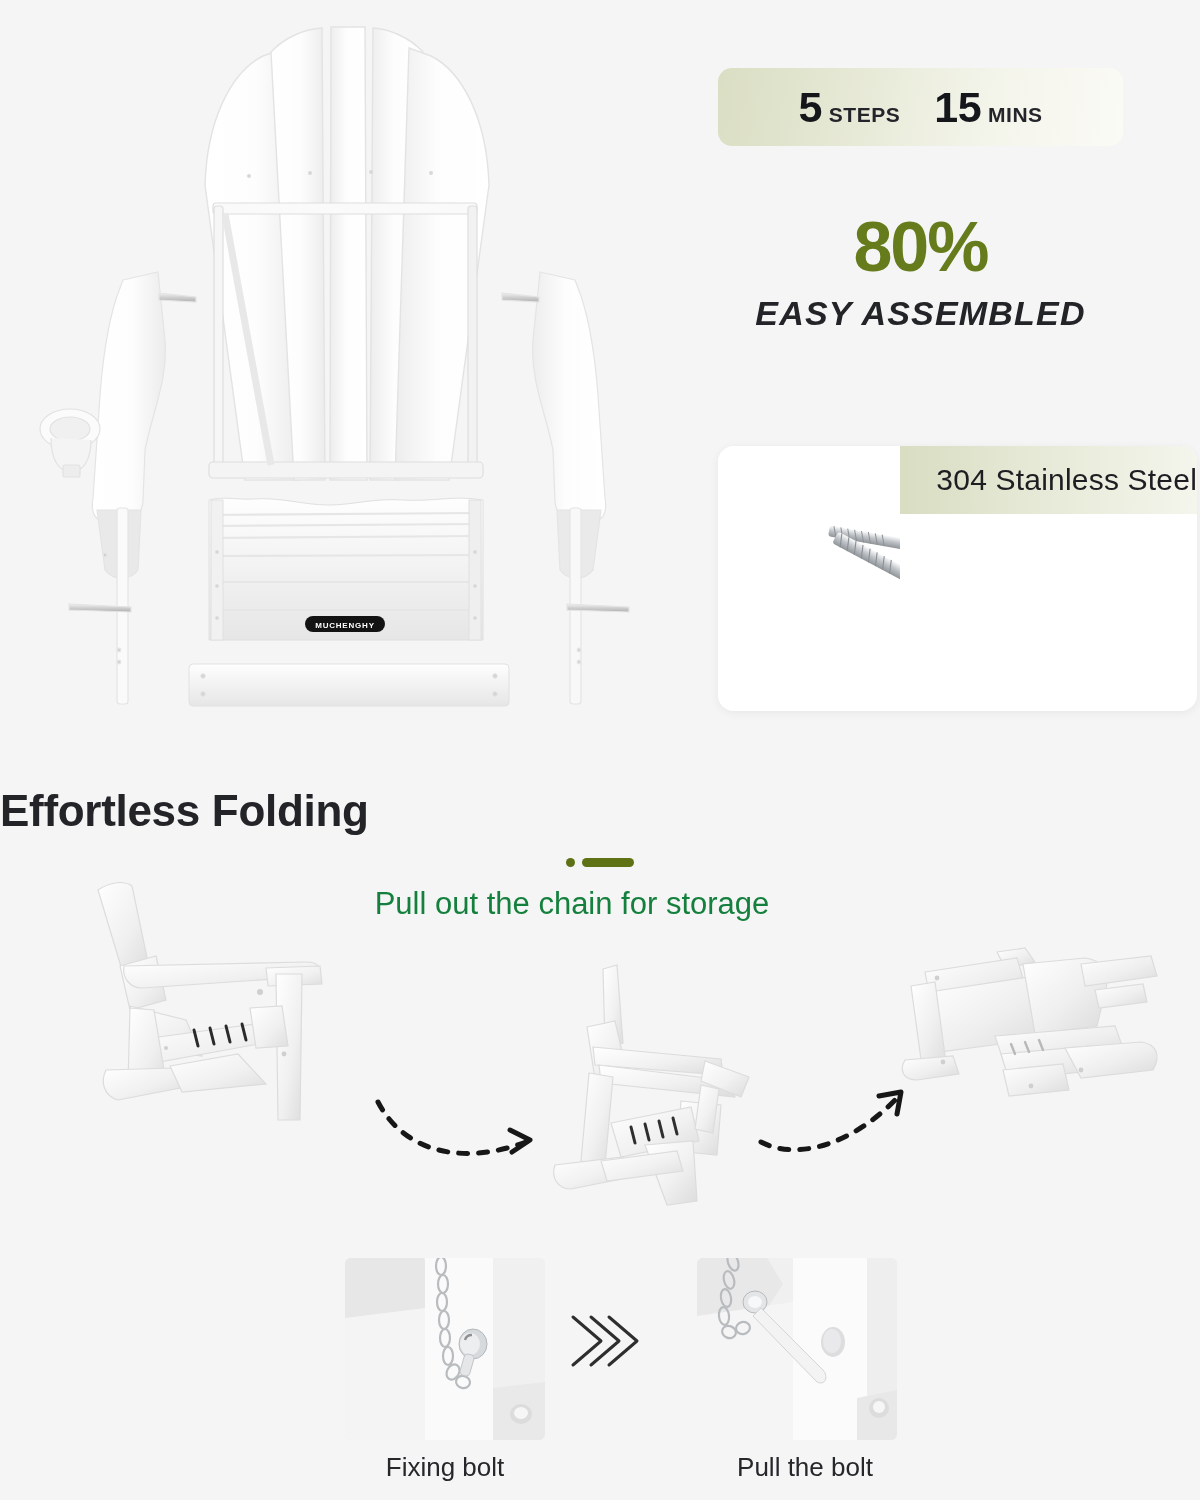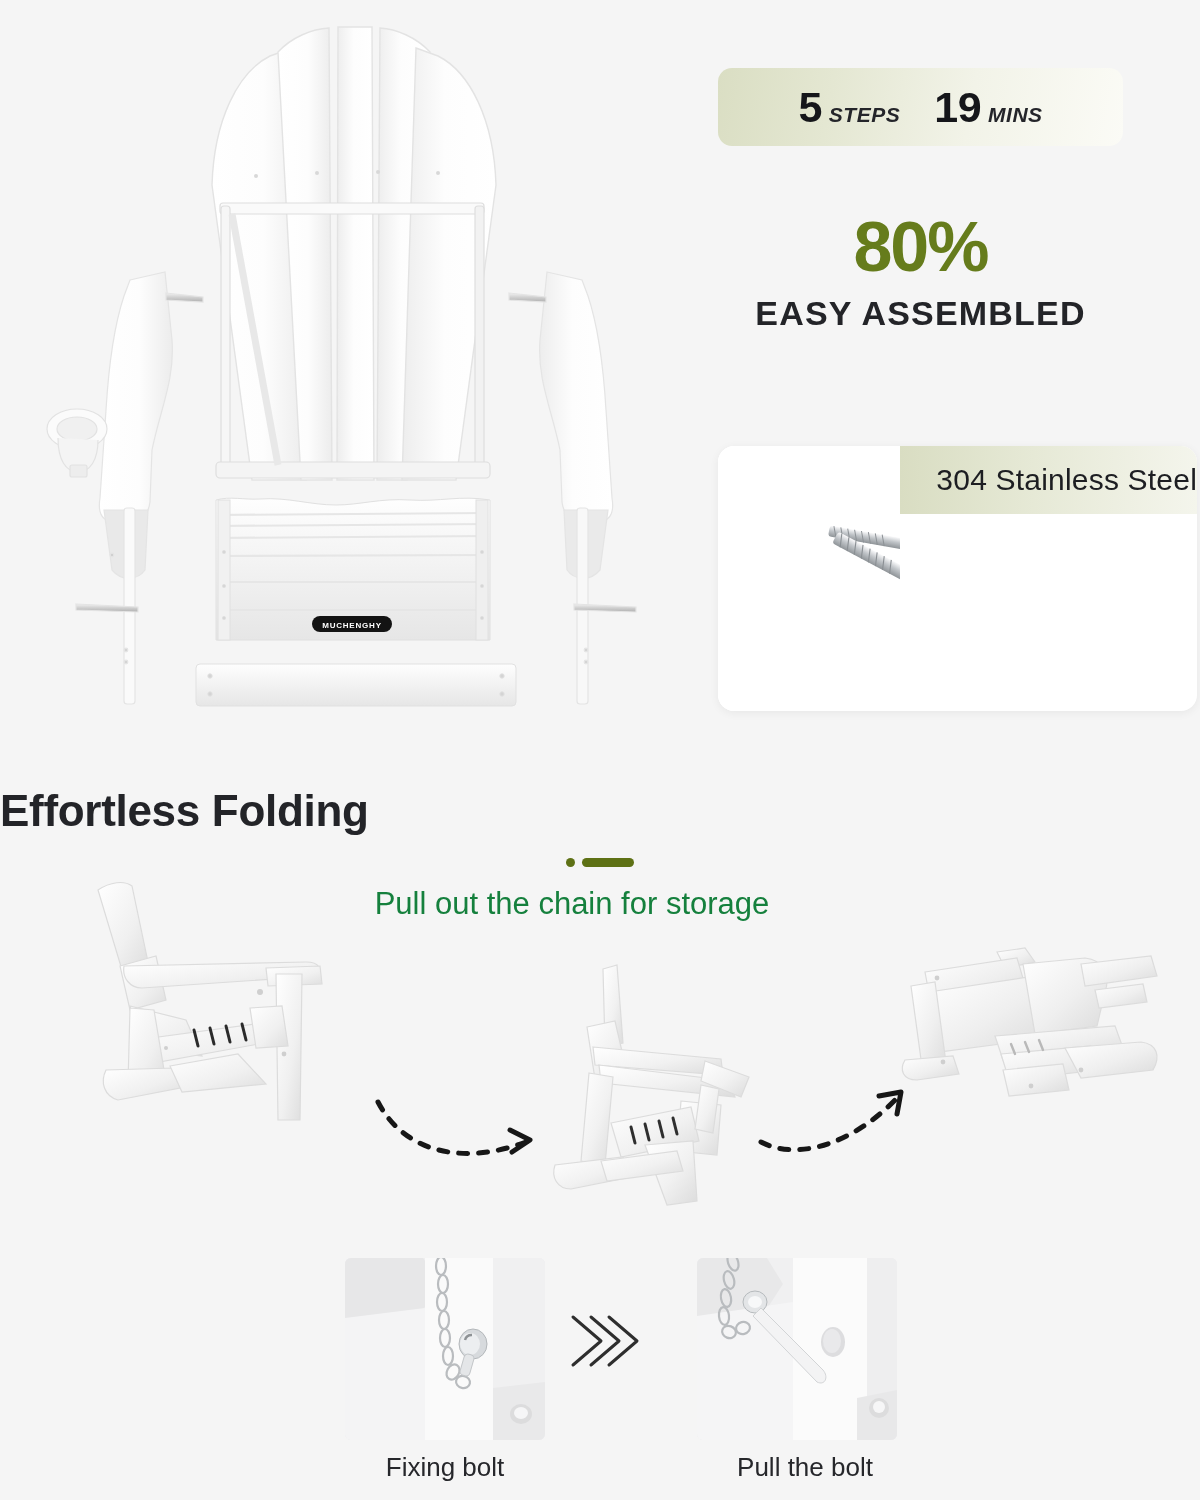--- a/index.html
+++ b/index.html
@@ -5,35 +5,35 @@
   * { box-sizing: border-box; margin: 0; padding: 0; }
   html, body {
     width: 1200px; height: 1500px;
     background: #f5f5f5;
     font-family: "Liberation Sans", sans-serif;
     overflow: hidden;
   }
   .page { position: relative; width: 1200px; height: 1500px; background: #f5f5f5; }
 
   
-  .exploded { position: absolute; left: 20px; top: 10px; width: 660px; height: 730px; }
+  .exploded { position: absolute; left: 13px; top: 10px; width: 660px; height: 730px; }
 
   .badge {
     position: absolute; left: 718px; top: 68px; width: 405px; height: 78px;
     border-radius: 14px;
     background: linear-gradient(100deg, #dadec3 0%, #e4e7d2 28%, #f2f3e8 62%, #fbfbf6 100%);
     display: flex; align-items: center; justify-content: center; gap: 34px;
   }
   .badge-item { display: flex; align-items: baseline; gap: 7px; }
   .badge-num { font-size: 43px; font-weight: 700; color: #15161a; letter-spacing: -0.5px; }
-  .badge-unit { font-size: 21px; font-weight: 600; color: #24252a; letter-spacing: 0.5px; font-style: italic; }
+  .badge-unit { font-size: 21px; font-weight: 600; color: #24252a; letter-spacing: 0.5px; }
 
   .pct-wrap { position: absolute; left: 718px; top: 212px; width: 405px; text-align: center; }
   .pct { font-size: 70px; font-weight: 800; color: #667c1c; line-height: 1; letter-spacing: -2px; }
-  .pct-sub { margin-top: 12px; font-size: 34px; font-weight: 800; color: #232428; letter-spacing: 1.2px; }
+  .pct-sub { margin-top: 12px; font-size: 34px; font-weight: 800; color: #232428; letter-spacing: 1.2px; font-style: italic; }
 
   .steel-card {
     position: absolute; left: 718px; top: 446px; width: 479px; height: 265px;
     border-radius: 16px; overflow: hidden; background: #ffffff;
     box-shadow: 0 2px 10px rgba(0,0,0,0.06);
     display: flex; flex-direction: row;
   }
   .steel-photo { position: relative; flex: 1; background: #ffffff; overflow: hidden; }
   .steel-caption {
     height: 68px;
@@ -196,21 +196,21 @@
       </g>
     </svg>
   </div>
 
   <div class="badge">
     <div class="badge-item">
       <span class="badge-num">5</span>
       <span class="badge-unit">STEPS</span>
     </div>
     <div class="badge-item">
-      <span class="badge-num">19</span>
+      <span class="badge-num">15</span>
       <span class="badge-unit">MINS</span>
     </div>
   </div>
 
   <div class="pct-wrap">
     <div class="pct">80%</div>
     <div class="pct-sub">EASY ASSEMBLED</div>
   </div>
 
   <div class="steel-card">

